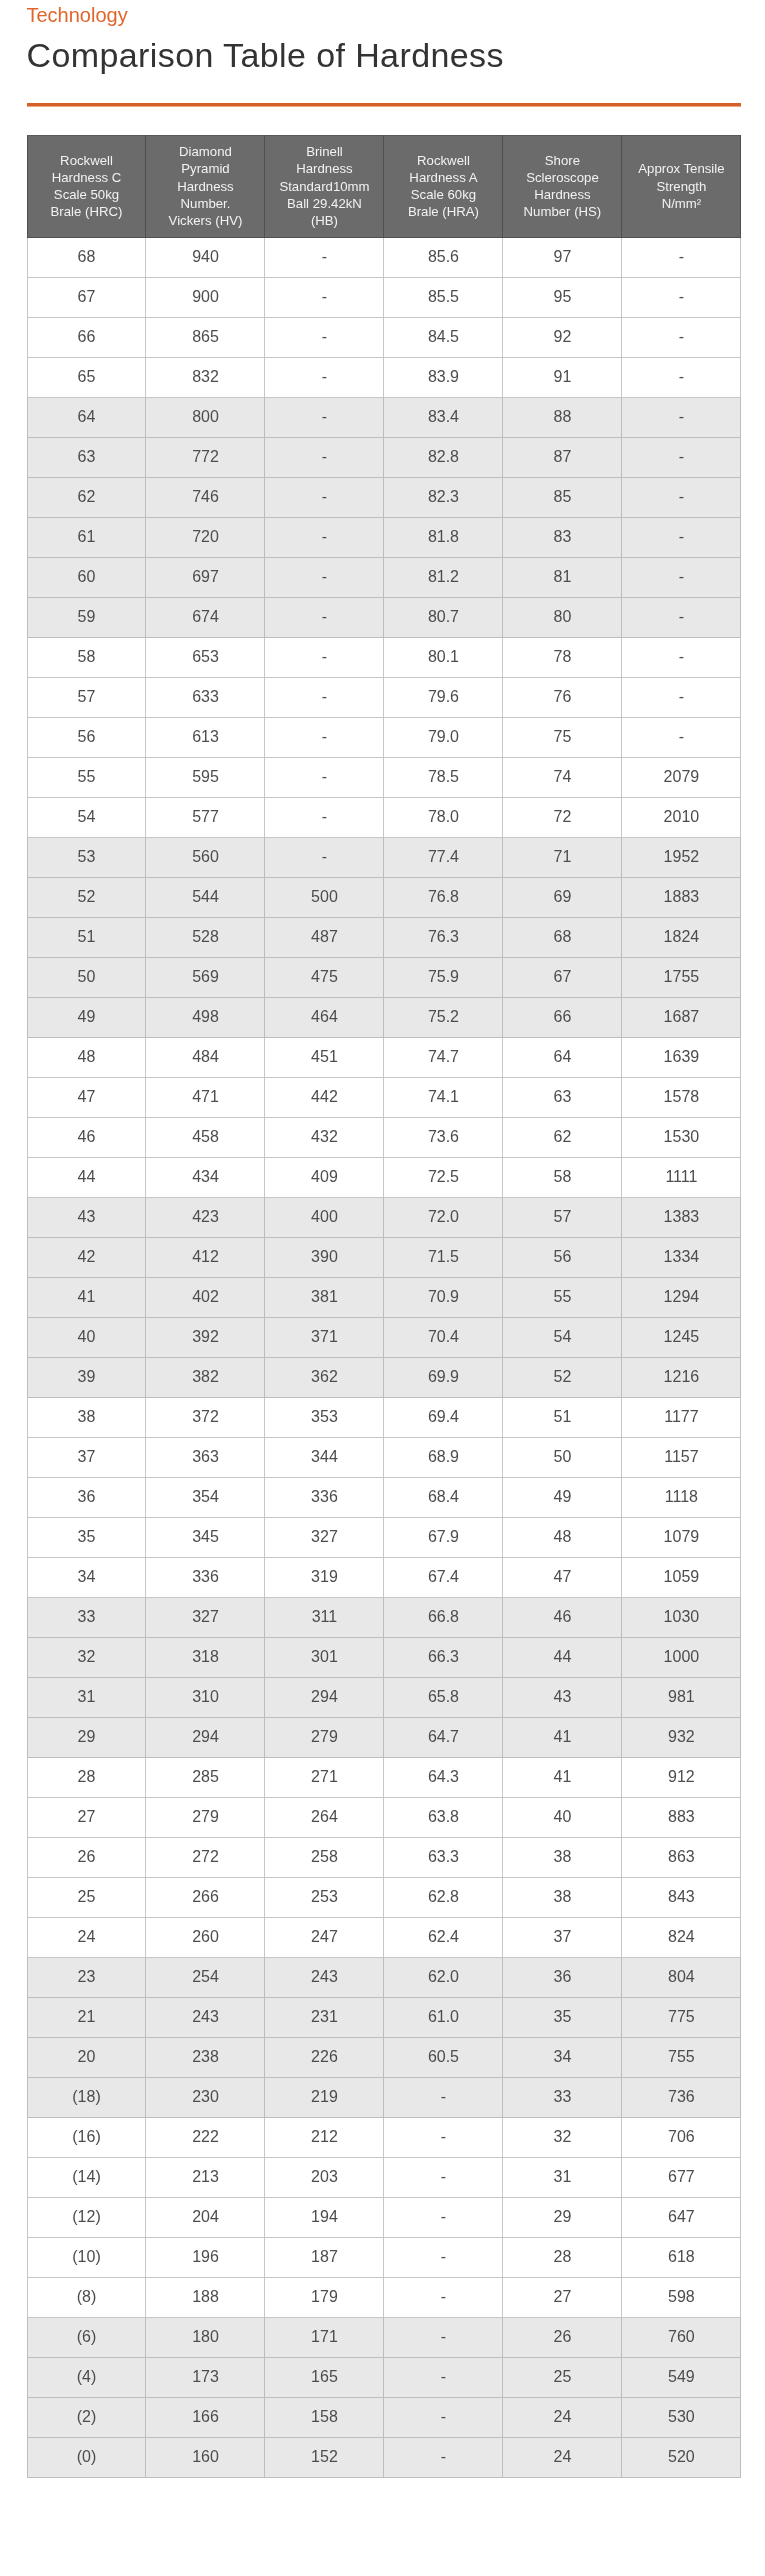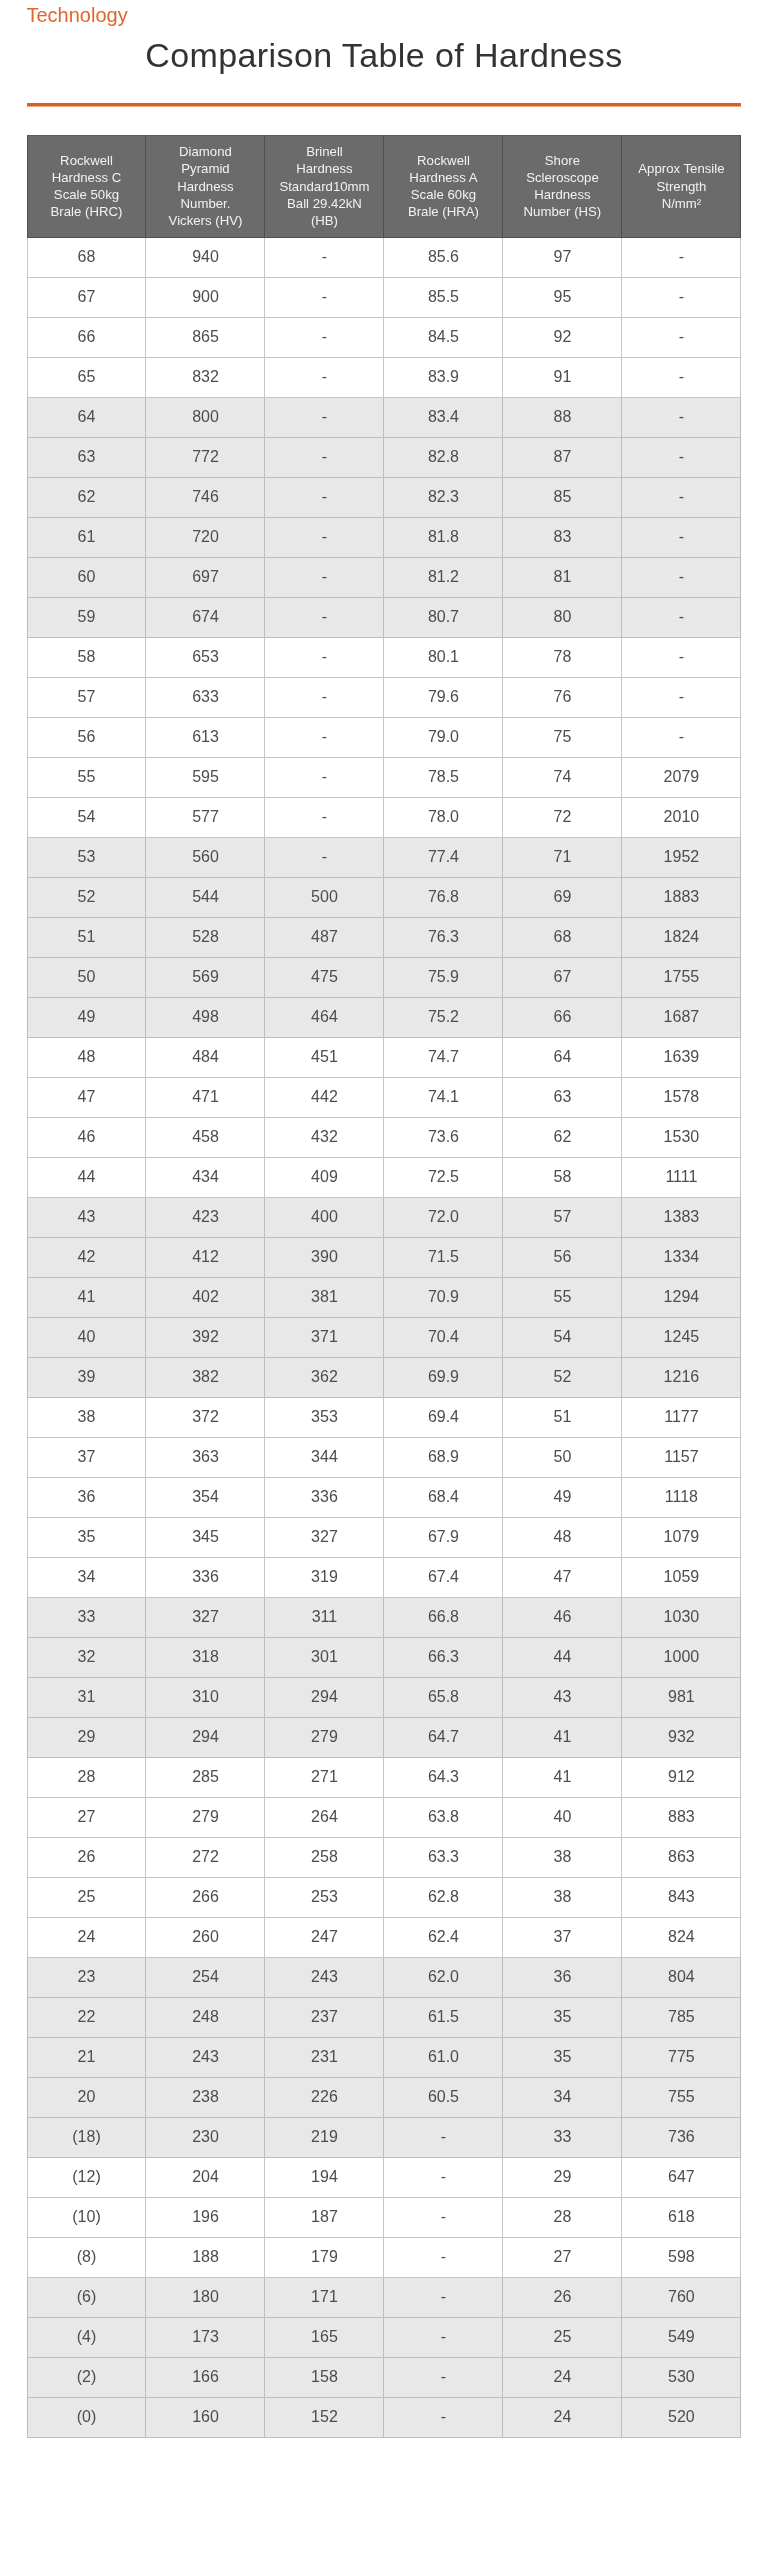--- a/index.html
+++ b/index.html
@@ -33,21 +33,20 @@
     display:inline-block;
     cursor:pointer;
   }
   .title{
     margin:8.5px 0 0 0;
     font-size:34px;
     font-weight:300;
     color:#333333;
     line-height:1.18;
     letter-spacing:0.4px;
-    text-align:center;
   }
   .rule{
     margin-top:28px;
     height:2.8px;
     background:var(--rule-orange);
     border-bottom:0.9px solid var(--rule-orange-light);
   }
   table.hardness{
     margin-top:27.4px;
     width:100%;
@@ -468,28 +467,20 @@
         </tr>
         <tr class="shaded">
           <td>23</td>
           <td>254</td>
           <td>243</td>
           <td>62.0</td>
           <td>36</td>
           <td>804</td>
         </tr>
         <tr class="shaded">
-          <td>22</td>
-          <td>248</td>
-          <td>237</td>
-          <td>61.5</td>
-          <td>35</td>
-          <td>785</td>
-        </tr>
-        <tr class="shaded">
           <td>21</td>
           <td>243</td>
           <td>231</td>
           <td>61.0</td>
           <td>35</td>
           <td>775</td>
         </tr>
         <tr class="shaded">
           <td>20</td>
           <td>238</td>
@@ -500,20 +491,36 @@
         </tr>
         <tr class="shaded">
           <td>(18)</td>
           <td>230</td>
           <td>219</td>
           <td>-</td>
           <td>33</td>
           <td>736</td>
         </tr>
         <tr>
+          <td>(16)</td>
+          <td>222</td>
+          <td>212</td>
+          <td>-</td>
+          <td>32</td>
+          <td>706</td>
+        </tr>
+        <tr>
+          <td>(14)</td>
+          <td>213</td>
+          <td>203</td>
+          <td>-</td>
+          <td>31</td>
+          <td>677</td>
+        </tr>
+        <tr>
           <td>(12)</td>
           <td>204</td>
           <td>194</td>
           <td>-</td>
           <td>29</td>
           <td>647</td>
         </tr>
         <tr>
           <td>(10)</td>
           <td>196</td>

